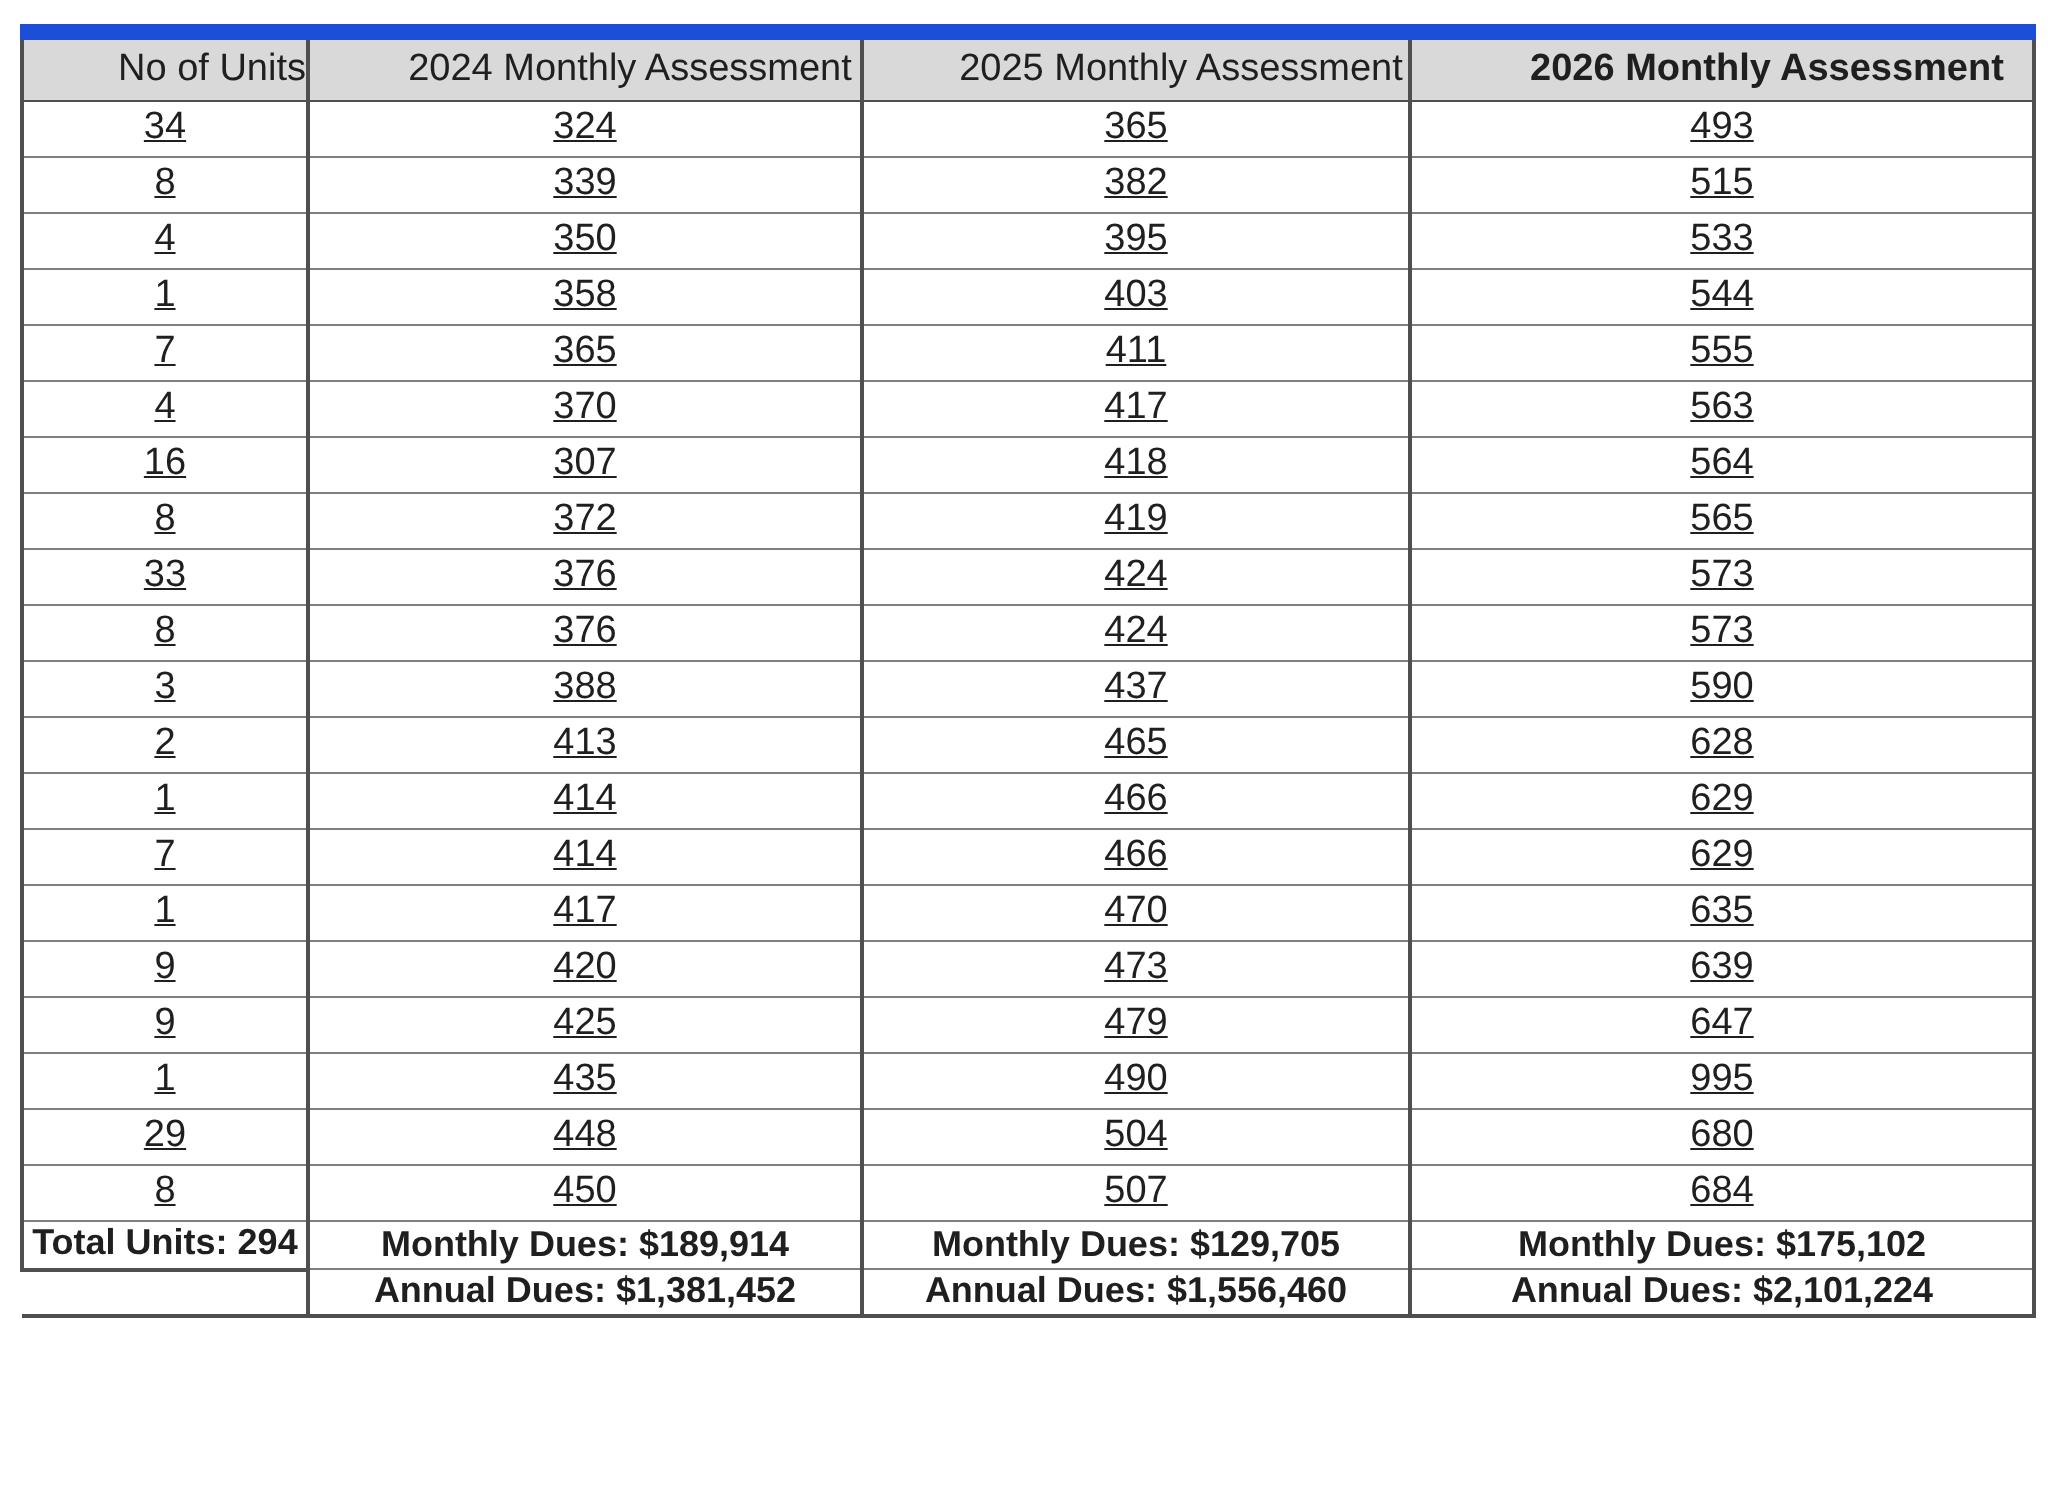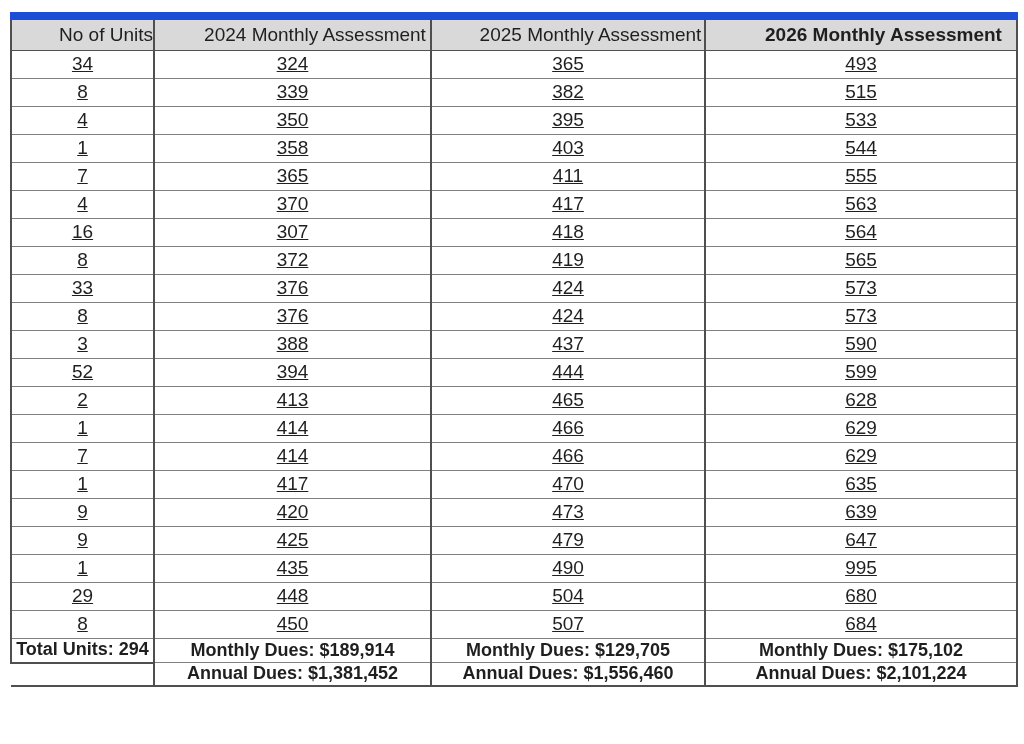--- a/index.html
+++ b/index.html
@@ -170,26 +170,20 @@
           <td>424</td>
           <td>573</td>
         </tr>
         <tr class="data-row">
           <td>3</td>
           <td>388</td>
           <td>437</td>
           <td>590</td>
         </tr>
         <tr class="data-row">
-          <td>52</td>
-          <td>394</td>
-          <td>444</td>
-          <td>599</td>
-        </tr>
-        <tr class="data-row">
           <td>2</td>
           <td>413</td>
           <td>465</td>
           <td>628</td>
         </tr>
         <tr class="data-row">
           <td>1</td>
           <td>414</td>
           <td>466</td>
           <td>629</td>

